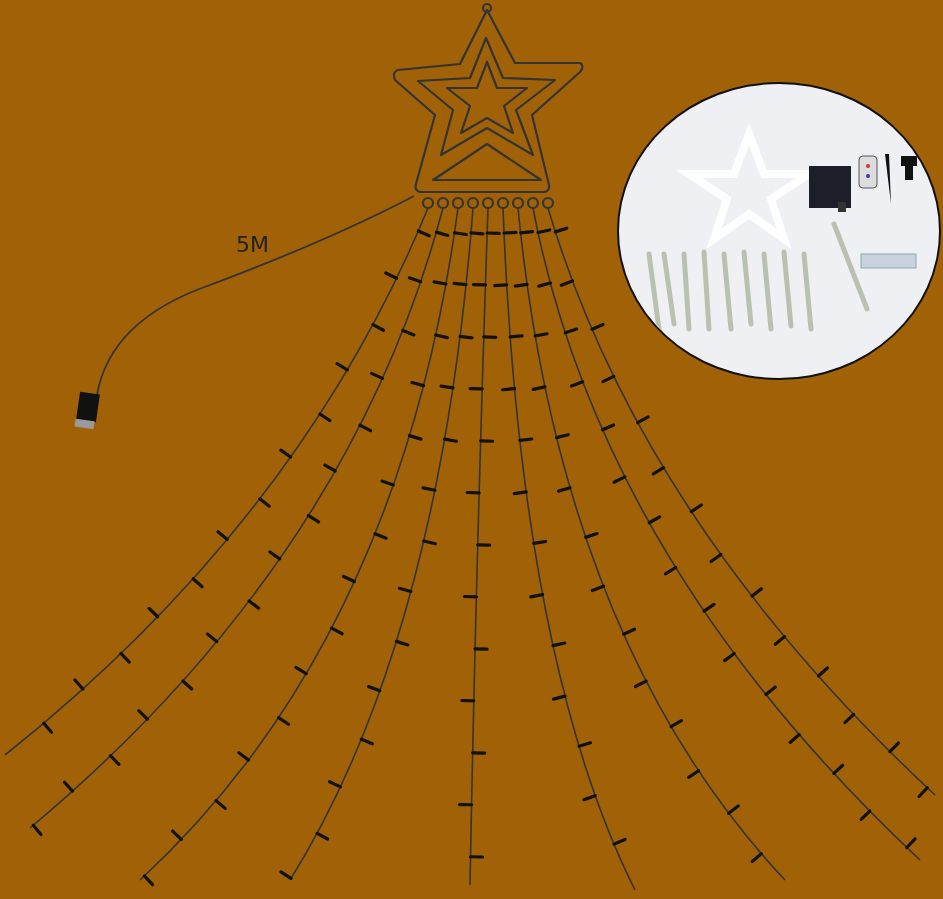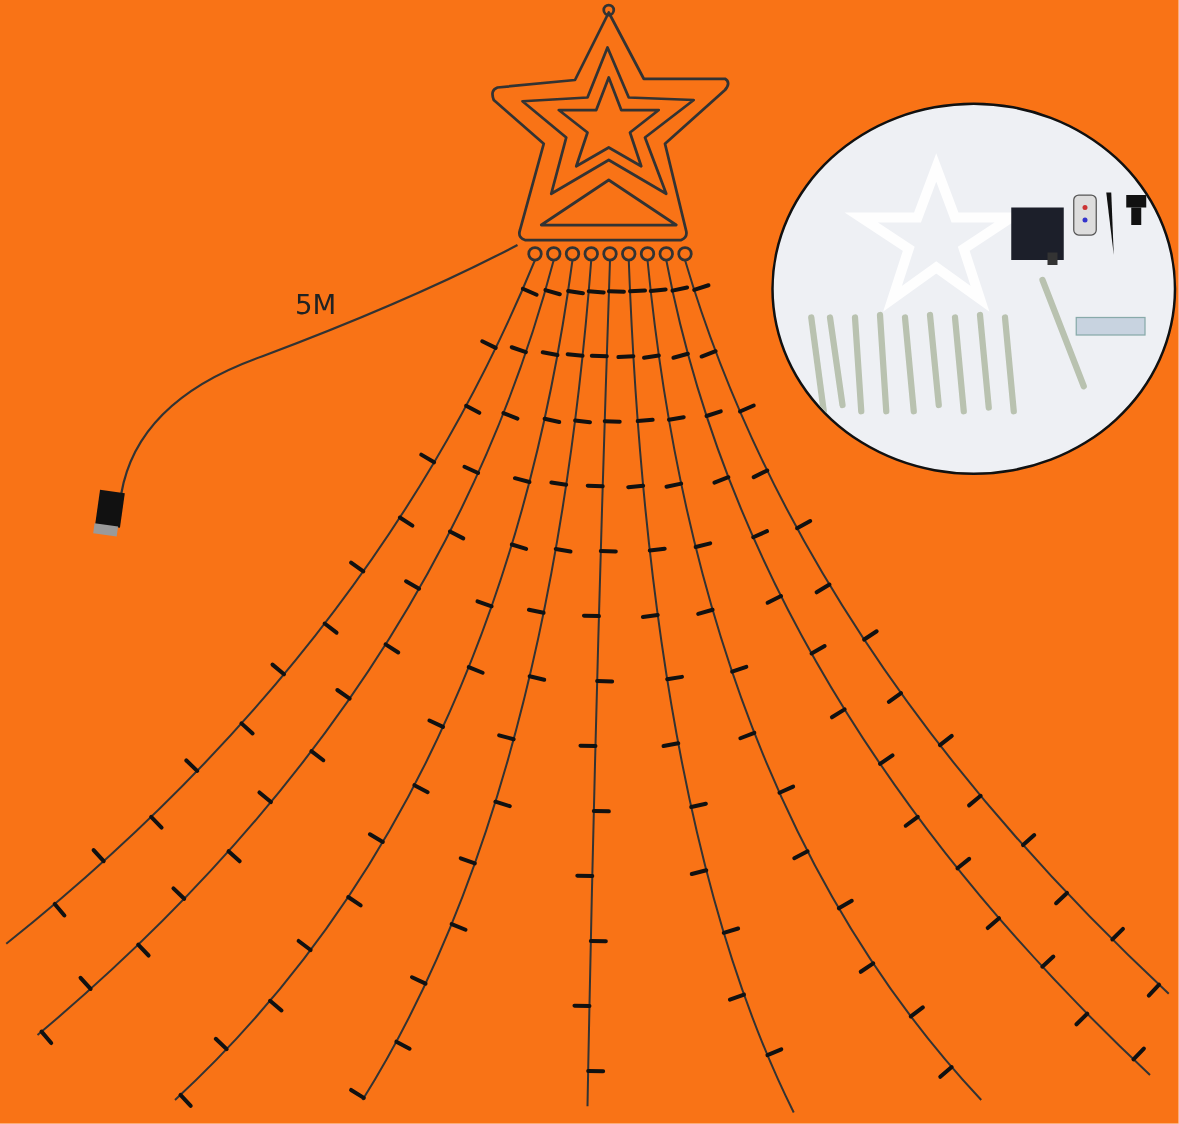--- a/index.html
+++ b/index.html
@@ -1,16 +1,16 @@
 <!DOCTYPE html>
 <html><head>
 <meta charset="utf-8">
 <style>
   html,body{margin:0;padding:0;background:#ffffff;}
-  #stage{position:relative;width:943px;height:899px;overflow:hidden;background:#f97316;font-family:"Liberation Sans",sans-serif;}
+  #stage{position:relative;width:943px;height:899px;overflow:hidden;background:#a16207;font-family:"Liberation Sans",sans-serif;}
   svg{position:absolute;left:0;top:0;}
   .label-5m{position:absolute;left:236px;top:232px;font-size:22px;color:#222;font-family:"DejaVu Sans",sans-serif;}
   .inset{position:absolute;left:617px;top:82px;width:320px;height:294px;border-radius:50%;border:2px solid #111;background:#eef0f4;overflow:hidden;}
 </style>
 </head>
 <body>
 
 <div id="stage">
   <svg width="943" height="899" viewBox="0 0 943 899">
     <g fill="none" stroke="#333" stroke-width="2.2" stroke-linejoin="round">

